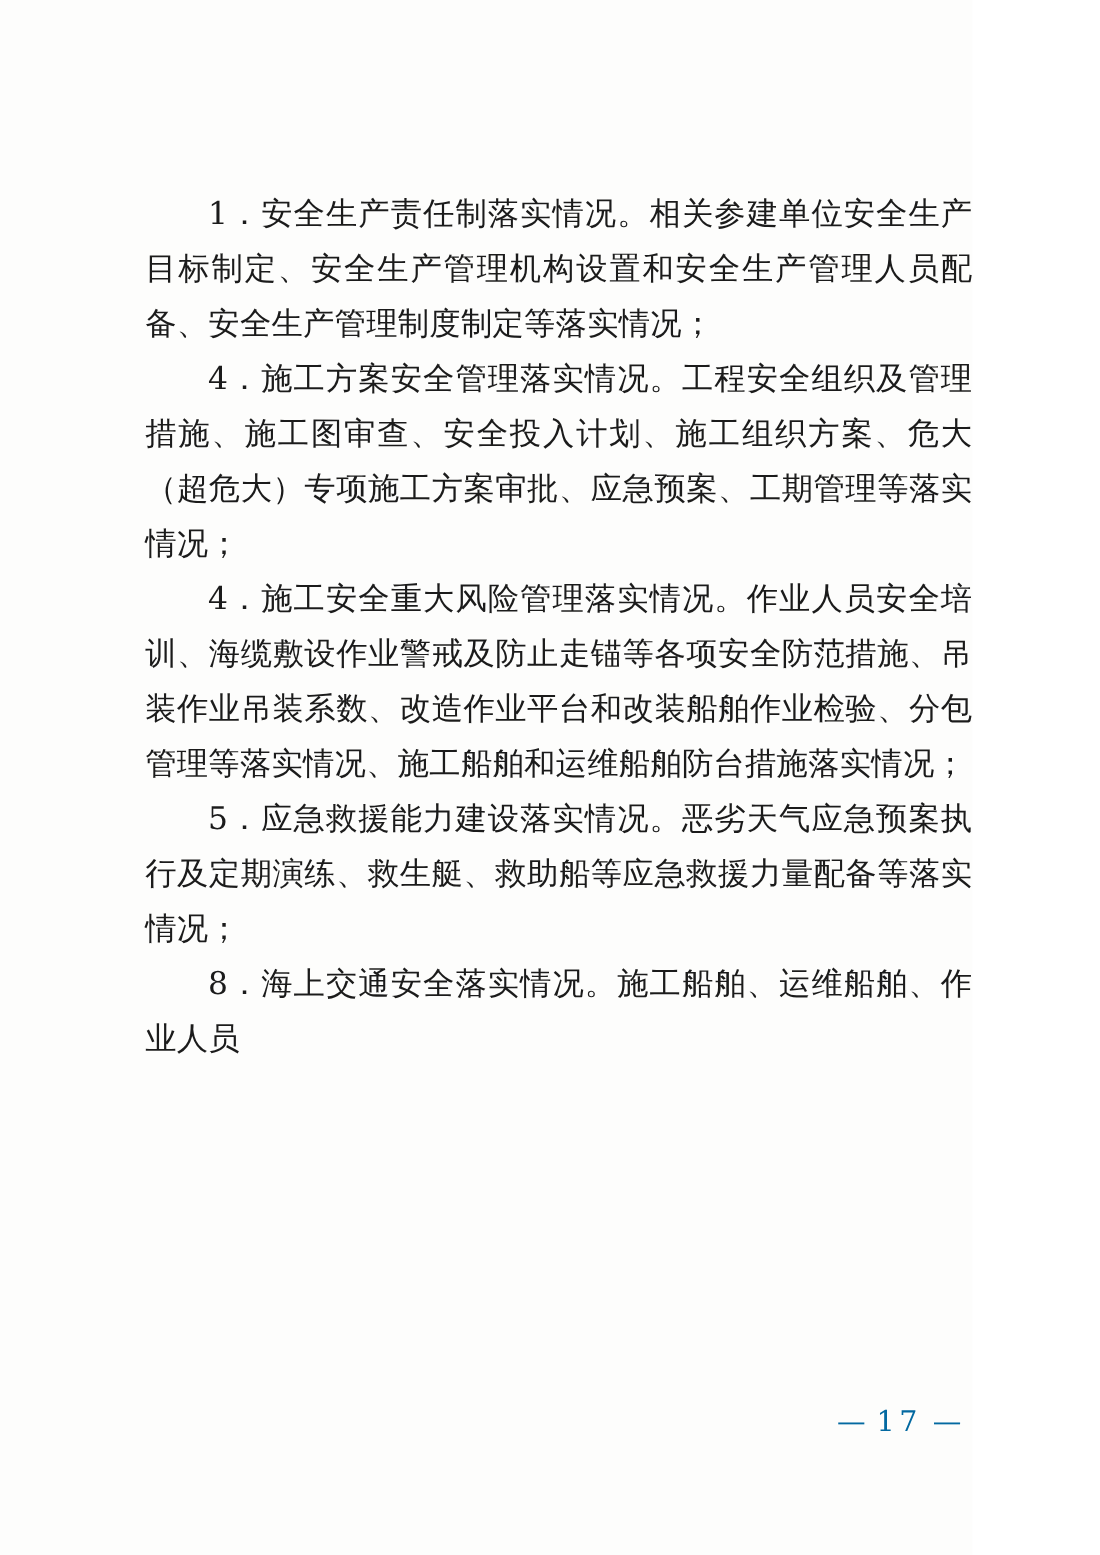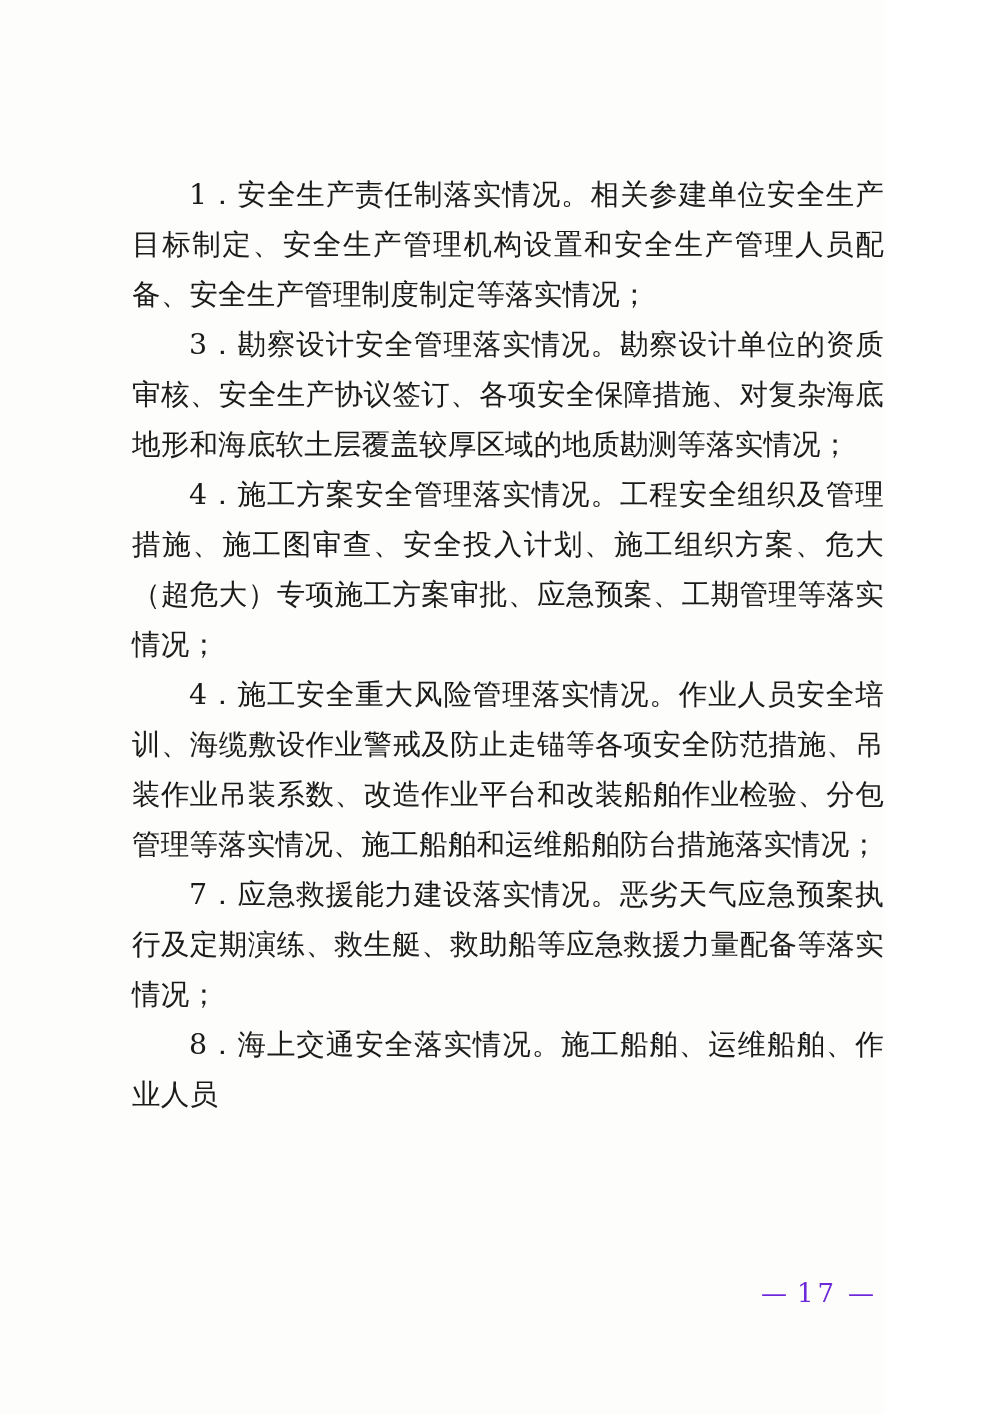--- a/index.html
+++ b/index.html
@@ -42,40 +42,39 @@
   }
   .footer {
     position: absolute;
     left: 0;
     top: 1278px;
     width: 1000px;
     text-align: right;
     padding-right: 116px;
     box-sizing: border-box;
     font-size: 26px;
-    color: #6d28d9;
+    color: #0369a1;
     letter-spacing: 4px;
     font-family: "DejaVu Serif", serif;
   }
   .footer .dash {
     letter-spacing: 0;
     padding: 0 10px;
   }
 </style>
 </head>
 <body>
 
 <div class="page">
 
   <div class="page-body">
     <p class="para">1．安全生产责任制落实情况。相关参建单位安全生产目标制定、安全生产管理机构设置和安全生产管理人员配备、安全生产管理制度制定等落实情况；</p>
-    <p class="para">3．勘察设计安全管理落实情况。勘察设计单位的资质审核、安全生产协议签订、各项安全保障措施、对复杂海底地形和海底软土层覆盖较厚区域的地质勘测等落实情况；</p>
     <p class="para">4．施工方案安全管理落实情况。工程安全组织及管理措施、施工图审查、安全投入计划、施工组织方案、危大（超危大）专项施工方案审批、应急预案、工期管理等落实情况；</p>
     <p class="para">4．施工安全重大风险管理落实情况。作业人员安全培训、海缆敷设作业警戒及防止走锚等各项安全防范措施、吊装作业吊装系数、改造作业平台和改装船舶作业检验、分包管理等落实情况、施工船舶和运维船舶防台措施落实情况；</p>
-    <p class="para">7．应急救援能力建设落实情况。恶劣天气应急预案执行及定期演练、救生艇、救助船等应急救援力量配备等落实情况；</p>
+    <p class="para">5．应急救援能力建设落实情况。恶劣天气应急预案执行及定期演练、救生艇、救助船等应急救援力量配备等落实情况；</p>
     <p class="para">8．海上交通安全落实情况。施工船舶、运维船舶、作业人员</p>
   </div>
 
   <div class="footer">
     <span class="dash">—</span><span>17</span><span class="dash">—</span>
   </div>
 
 </div>
 
 </body></html>

